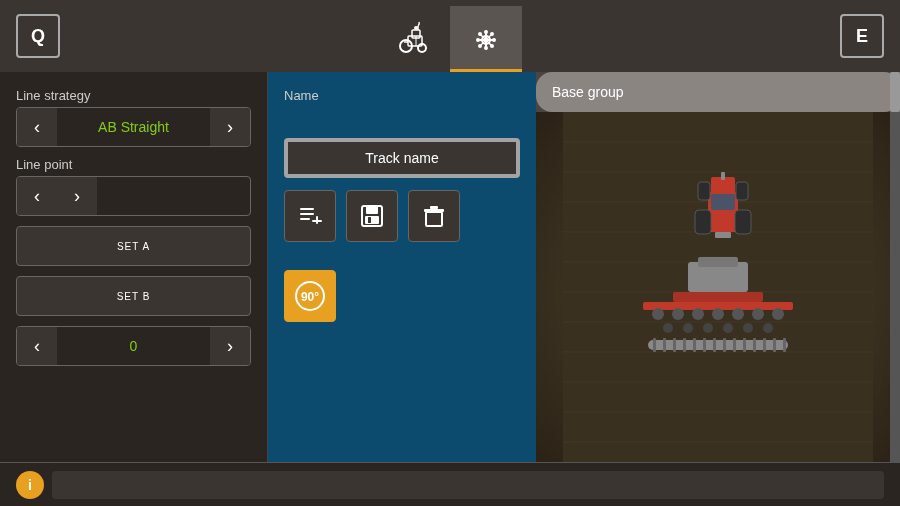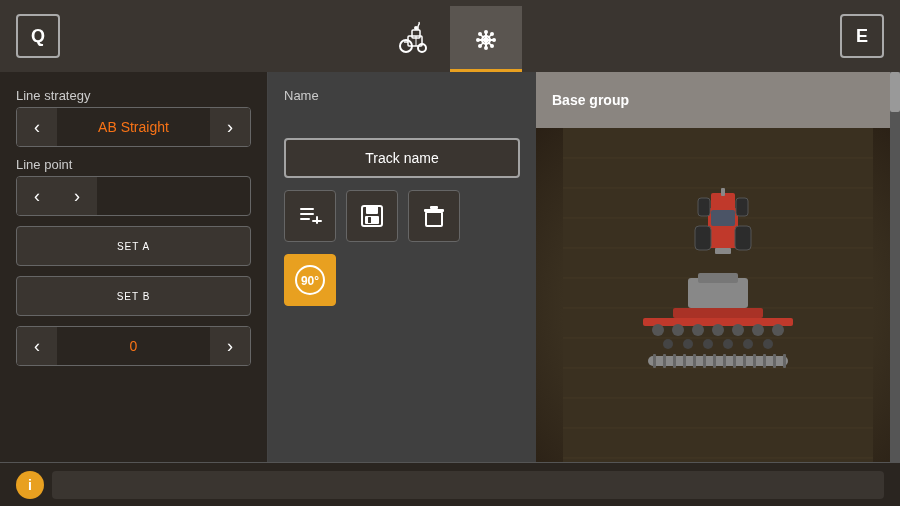--- a/index.html
+++ b/index.html
@@ -103,21 +103,21 @@
       cursor: pointer;
       display: flex;
       align-items: center;
       justify-content: center;
       flex-shrink: 0;
     }
     .stepper-value {
       flex: 1;
       text-align: center;
       font-size: 14px;
-      color: #f97316;
+      color: #84cc16;
       background: #2a2520;
     }
     .action-btn {
       width: 100%;
       height: 40px;
       background: #3a3530;
       border: 1px solid #666;
       border-radius: 4px;
       color: #fff;
       font-size: 10px;
@@ -126,30 +126,30 @@
       align-items: center;
       justify-content: center;
       letter-spacing: 1px;
     }
 
     
     .mid-panel {
       width: 268px;
       min-width: 268px;
       padding: 16px 16px;
-      background: #404040;
+      background: #0c4a6e;
       display: flex;
       flex-direction: column;
       gap: 12px;
     }
     .name-input {
       width: 100%;
       height: 40px;
       background: #3a3530;
-      border: 2px solid #a3a3a3;
+      border: 4px solid #a3a3a3;
       border-radius: 4px;
       color: #fff;
       font-size: 14px;
       text-align: center;
       padding: 0 8px;
       cursor: pointer;
       display: flex;
       align-items: center;
       justify-content: center;
       margin-top: 35px;
@@ -171,35 +171,37 @@
       display: flex;
       align-items: center;
       justify-content: center;
     }
     .icon-btn.orange {
       background: #e8a020;
       border-color: #e8a020;
       font-size: 13px;
       font-weight: bold;
       flex-direction: column;
+      margin-top: 16px;
     }
 
     
     .right-panel {
       flex: 1;
       background: #4a4540;
       position: relative;
       overflow: hidden;
     }
     .right-panel-header {
       background: #8a8580;
-      padding: 20px 16px;
+      padding: 12px 16px;
       font-size: 14px;
       color: #fff;
-      font-weight: bold;
+      font-weight: normal;
+      border-radius: 16px;
     }
     
     .farm-bg {
       width: 100%;
       height: calc(100% - 32px);
       background:
         radial-gradient(ellipse at 50% 50%, #5a5040 0%, #3a3020 60%, #2a2015 100%);
       position: relative;
       overflow: hidden;
     }

